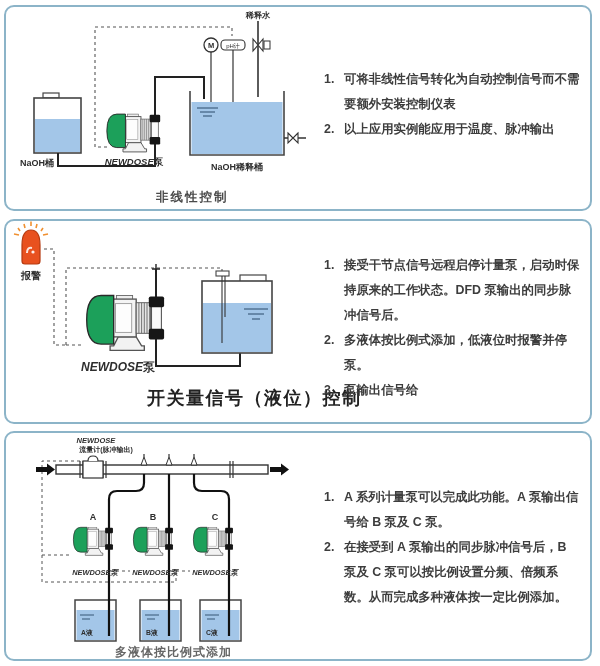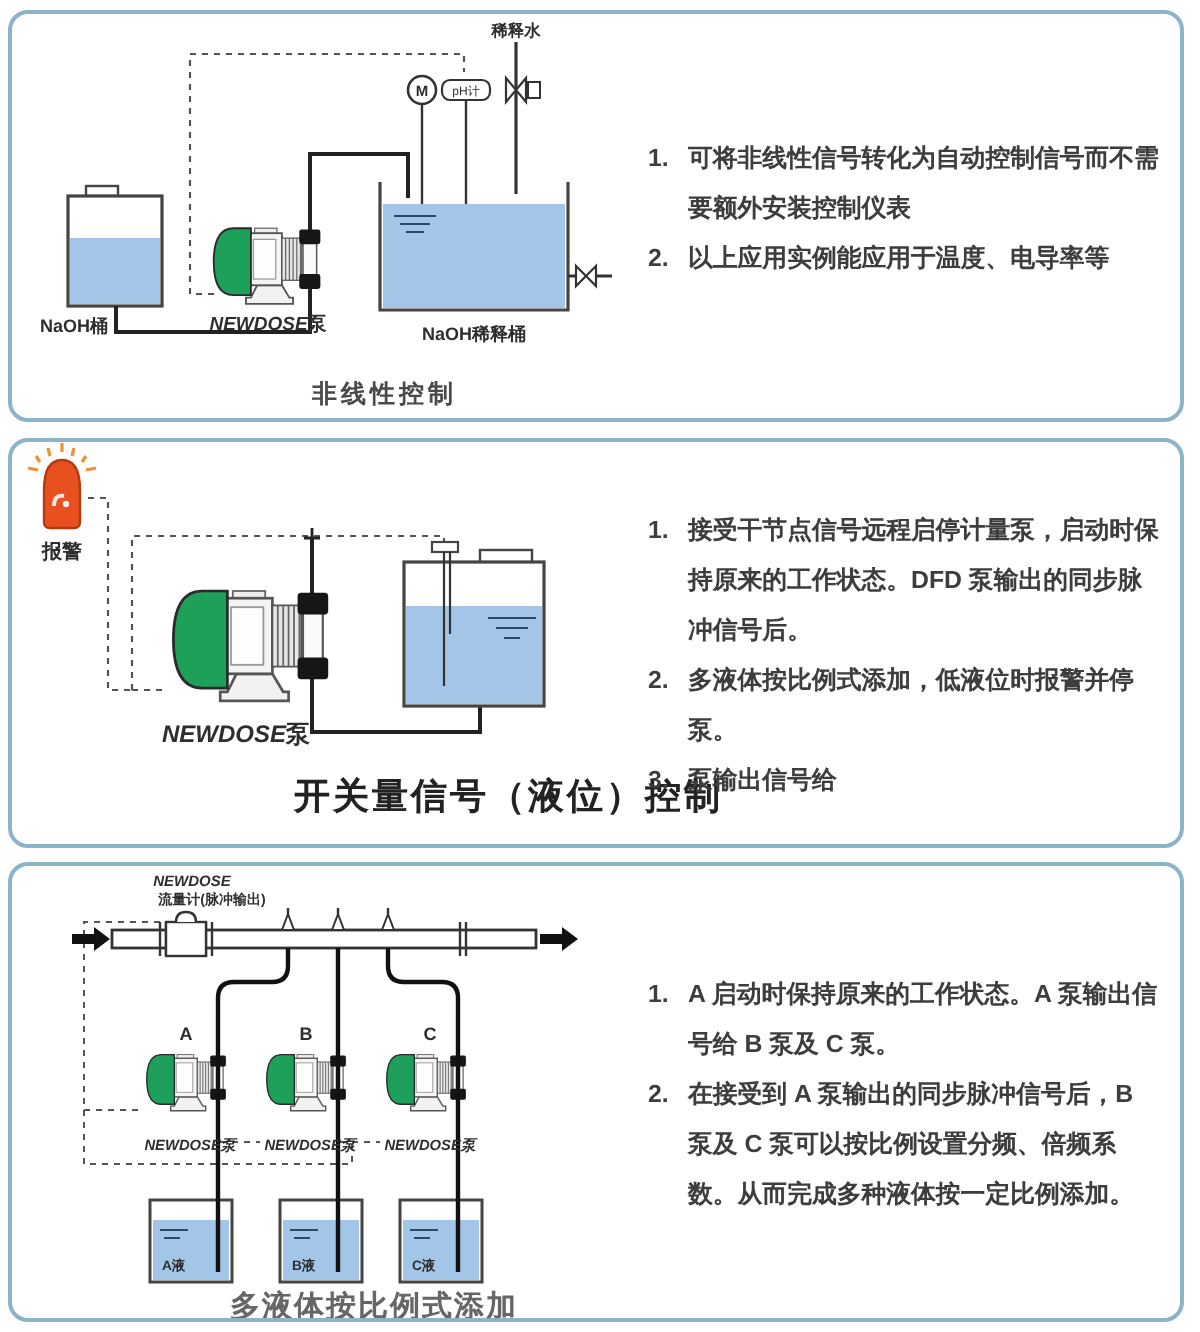--- a/index.html
+++ b/index.html
@@ -20,21 +20,21 @@
   .notes{position:absolute;color:#3d3d3d;font-size:12.4px;line-height:25px;font-weight:600;}
   #panel1 .notes{left:318px;top:60px;width:256px;}
   #panel2 .notes{left:318px;top:32px;width:258px;}
   #panel3 .notes{left:318px;top:52px;width:258px;}
   .note{display:flex;}
   .note .num{flex:none;width:20px;}
   .note .txt{flex:1;}
   .caption{position:absolute;color:#4a4a4a;font-family:"DejaVu Serif","Liberation Serif",serif;font-weight:bold;white-space:nowrap;text-align:center;}
   #cap1{left:150px;top:182px;font-size:12.5px;letter-spacing:2px;}
   #cap2{left:141px;top:165px;font-size:18px;letter-spacing:1.5px;color:#222;}
-  #cap3{left:109px;top:211px;font-size:15px;letter-spacing:1px;color:#666;}
+  #cap3{left:109px;top:211px;font-size:12px;letter-spacing:1px;color:#666;}
   svg text{font-family:"Liberation Sans","DejaVu Sans",sans-serif;fill:#2e2e2e;}
   .brand{font-style:italic;font-weight:bold;}
   .lbl{font-weight:bold;}
 </style>
 </head>
 <body>
 
 <svg width="0" height="0" style="position:absolute" aria-hidden="true">
   <defs>
     <g id="pump">
@@ -105,21 +105,21 @@
       <text x="231" y="163" text-anchor="middle" font-size="9" class="lbl">NaOH稀释桶</text>
     </svg>
     <div class="caption" id="cap1">非线性控制</div>
     <div class="notes">
       <div class="note">
           <span class="num">1.</span>
           <span class="txt">可将非线性信号转化为自动控制信号而不需要额外安装控制仪表</span>
         </div>
       <div class="note">
           <span class="num">2.</span>
-          <span class="txt">以上应用实例能应用于温度、电导率等</span>
+          <span class="txt">以上应用实例能应用于温度、脉冲输出</span>
         </div>
     </div>
   </section>
 
   <section class="panel" id="panel2">
     <svg class="diagram" width="330" height="200" viewBox="0 0 330 200">
 
       <g>
         <path d="M12,7 L14,10 M18,3 L19,7 M25,0.5 L25,5 M31,3 L30,7 M37,7 L35,10 M8,13 L13,14 M42,13 L37,14" stroke="#f09030" stroke-width="1.6" style="stroke:var(--ray_orange,#f09030)"></path>
         <path d="M16,24 Q16,9 25,9 Q34,9 34,24 L34,40 Q34,43 31,43 L19,43 Q16,43 16,40 Z" style="fill:var(--alarm_red,#e8511f)" stroke="#b53a10" stroke-width="1.2"></path>
@@ -233,21 +233,21 @@
       <path d="M188,41 L188,50 Q188,58 196,58 L215,58 Q223,58 223,66 L223,203" fill="none" stroke="#111" stroke-width="2.2"></path>
 
       <text x="89" y="142" text-anchor="middle" font-size="7.4" class="brand">NEWDOSE泵</text>
       <text x="149" y="142" text-anchor="middle" font-size="7.4" class="brand">NEWDOSE泵</text>
       <text x="209" y="142" text-anchor="middle" font-size="7.4" class="brand">NEWDOSE泵</text>
     </svg>
     <div class="caption" id="cap3">多液体按比例式添加</div>
     <div class="notes">
       <div class="note">
           <span class="num">1.</span>
-          <span class="txt">A 启动时保持原来的工作状态。A 泵输出信号给 B 泵及 C 泵。</span>
+          <span class="txt">A 系列计量泵可以完成此功能。A 泵输出信号给 B 泵及 C 泵。</span>
         </div>
       <div class="note">
           <span class="num">2.</span>
           <span class="txt">在接受到 A 泵输出的同步脉冲信号后，B 泵及 C 泵可以按比例设置分频、倍频系数。从而完成多种液体按一定比例添加。</span>
         </div>
     </div>
   </section>
 
 </div>
 

